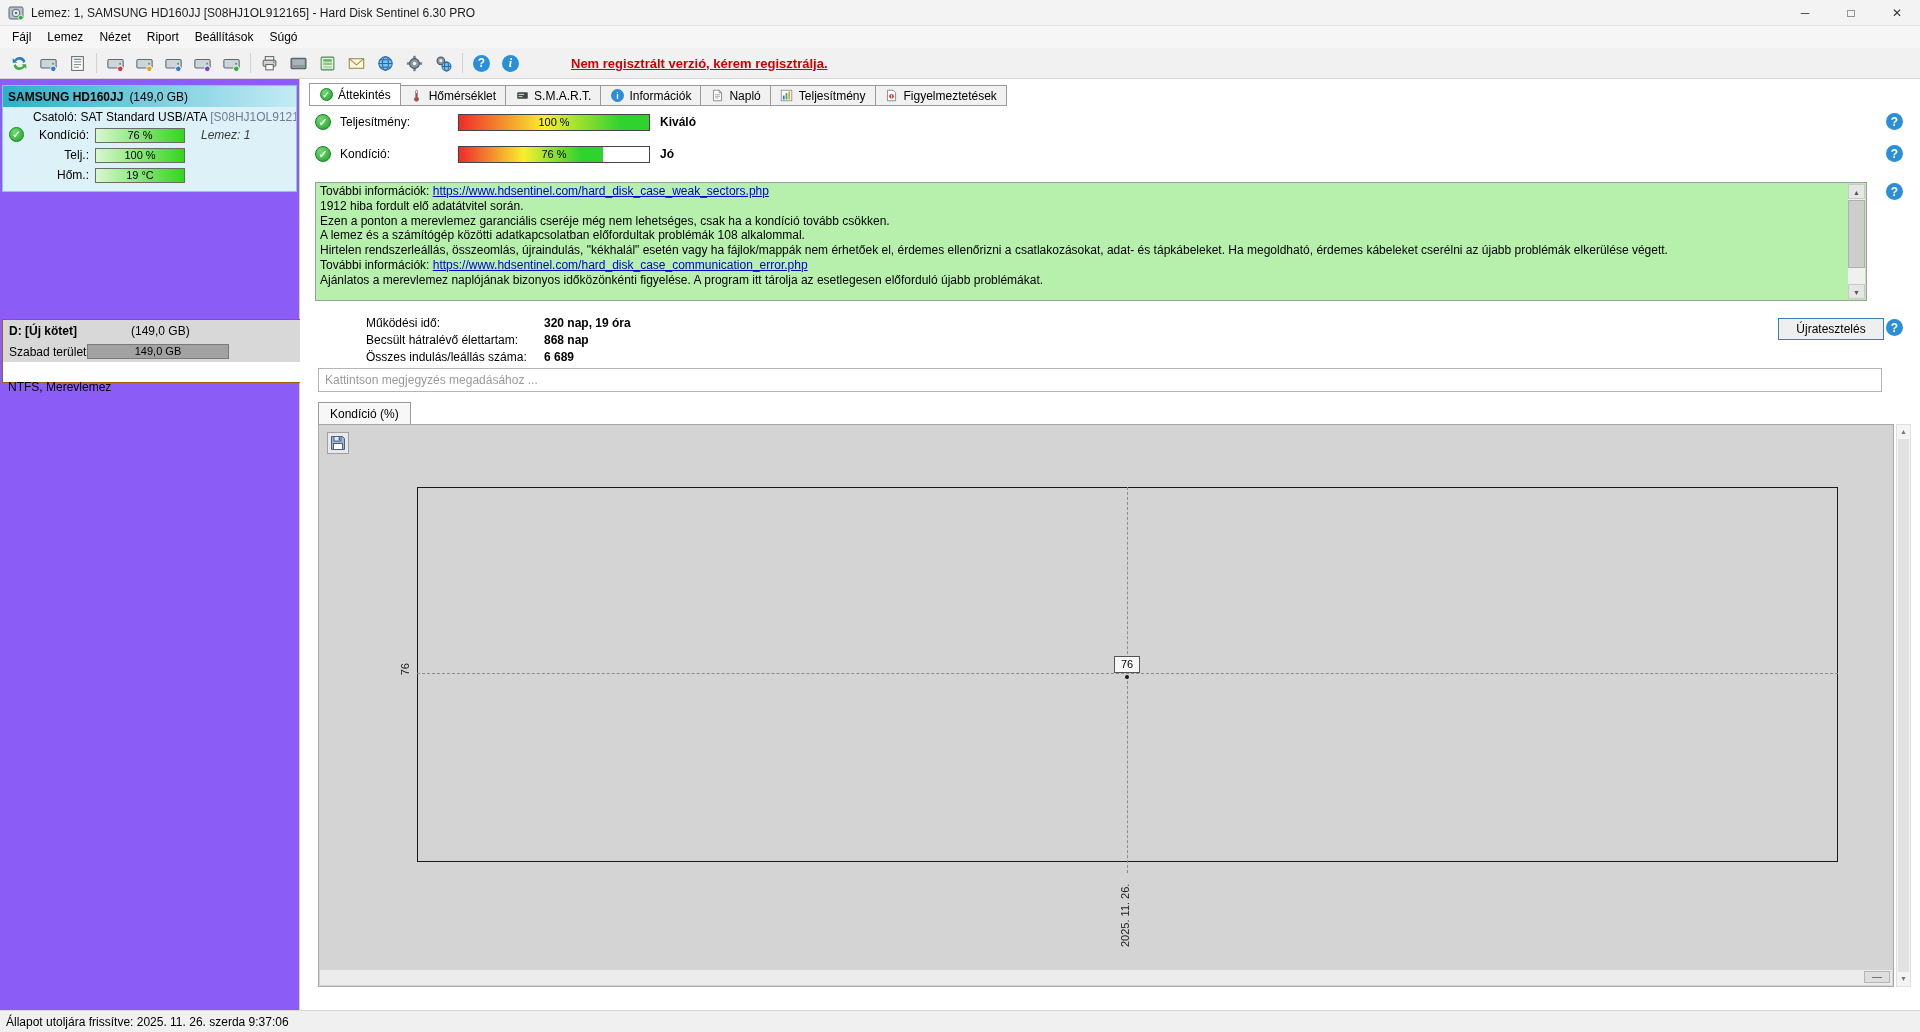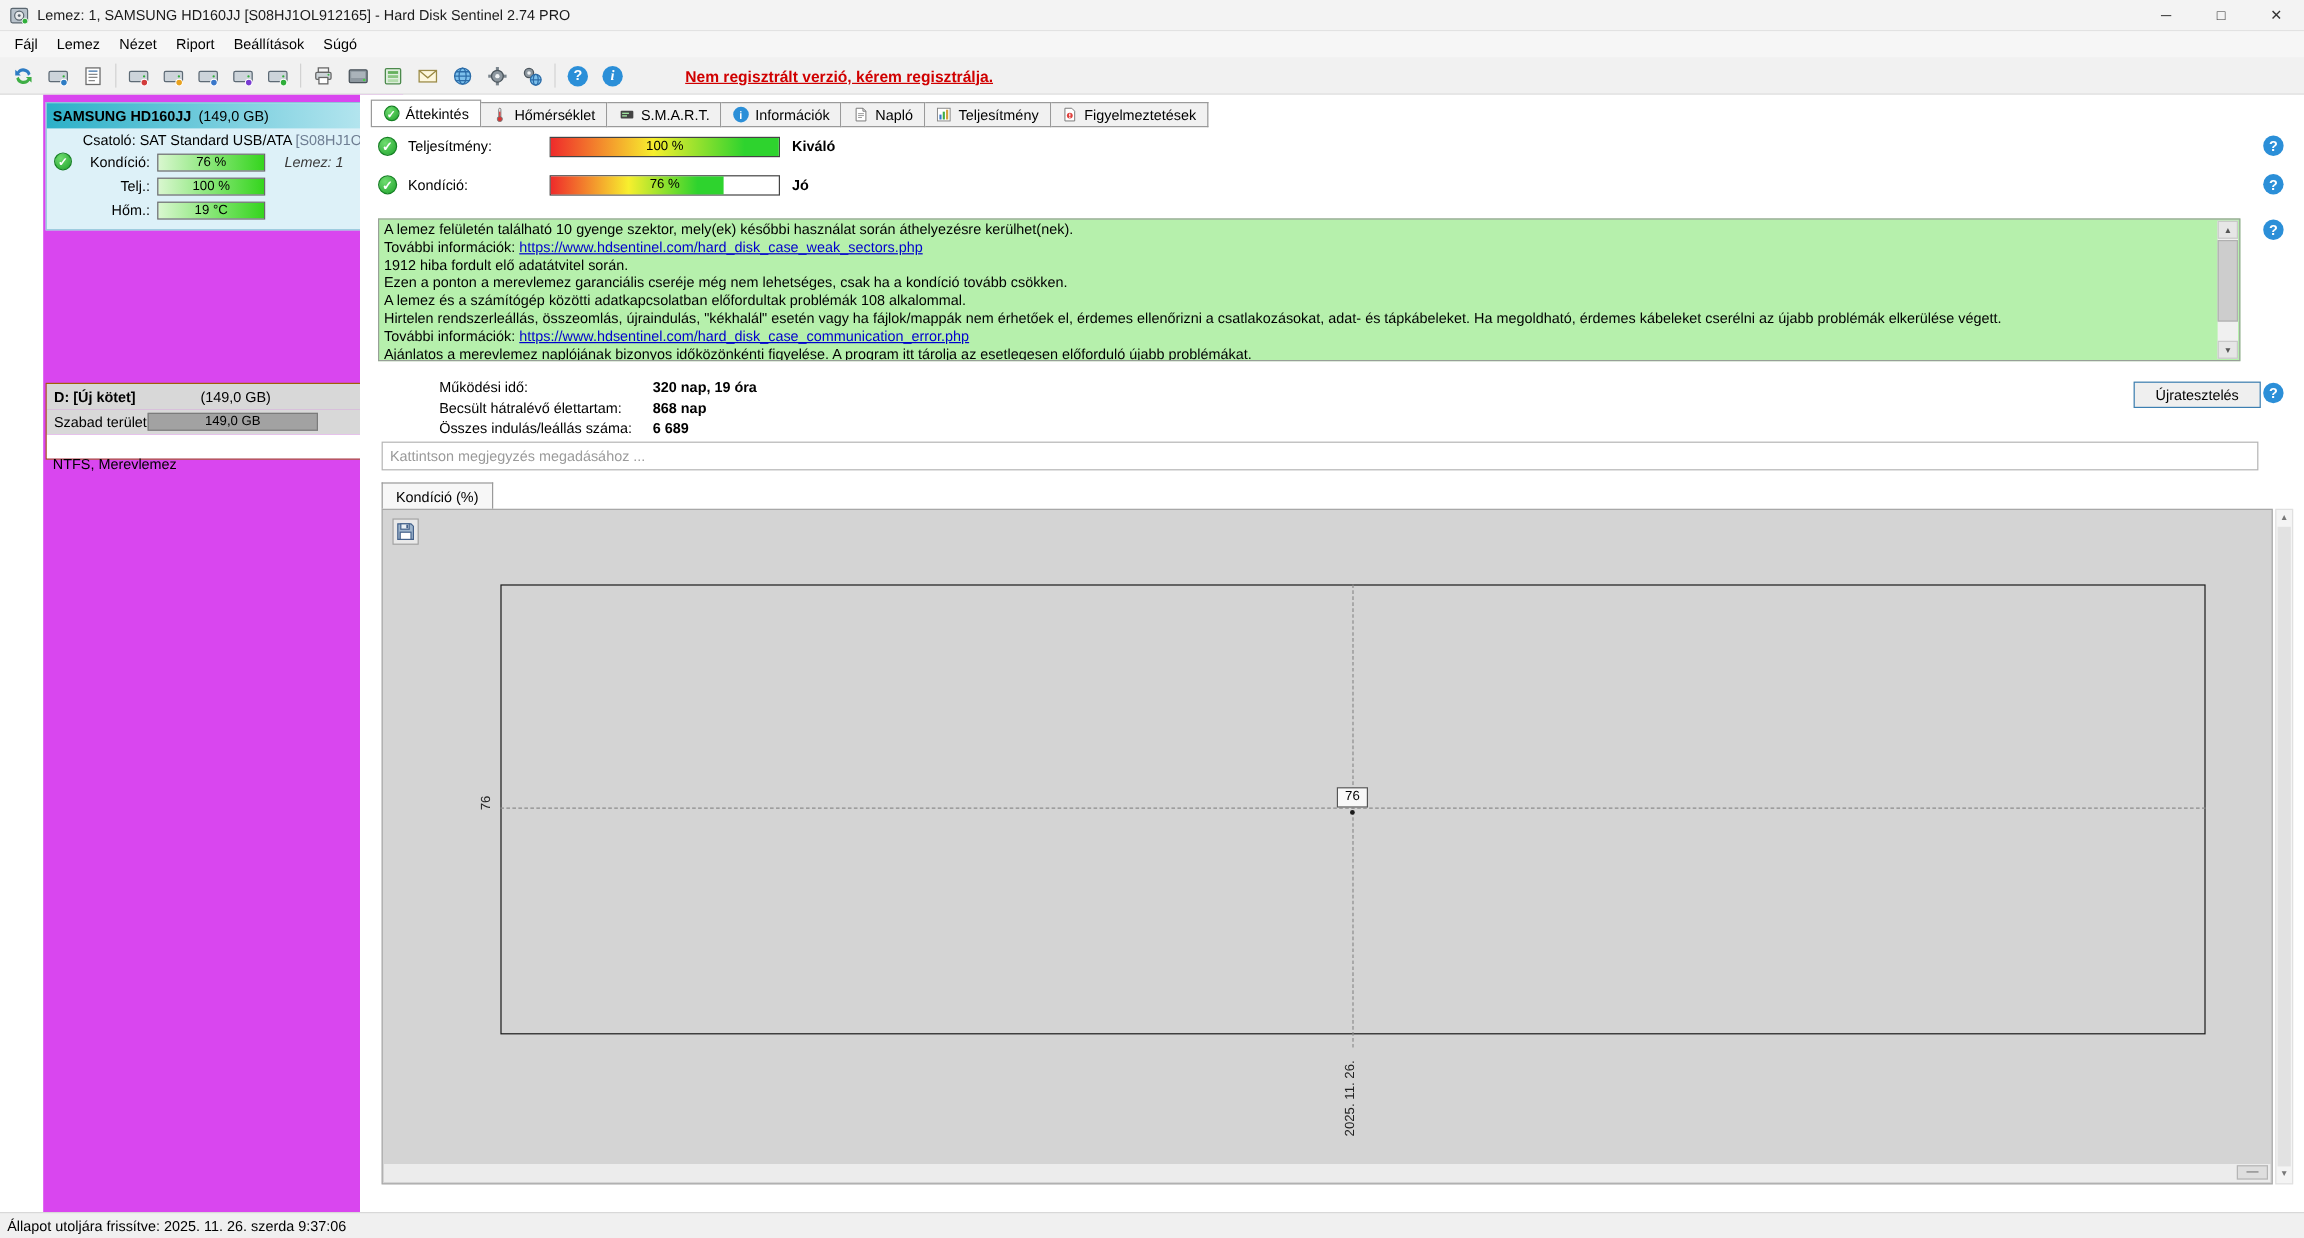--- a/index.html
+++ b/index.html
@@ -19,21 +19,21 @@
 
   
   .toolbar { position:absolute; top:48px; left:0; right:0; height:31px; background:#f1f1f1; border-bottom:1px solid #d6d6d6; display:flex; align-items:center; padding-left:5px; }
   .tbi { width:29px; height:25px; display:flex; align-items:center; justify-content:center; }
   .tb-sep { width:1px; height:20px; background:#d2d2d2; margin:0 4px; }
   .register-link { margin-left:46px; color:var(--notice_red,#d00000); font-weight:bold; text-decoration:underline; font-size:13px; }
   .circle-badge { display:inline-flex; align-items:center; justify-content:center; border-radius:50%; color:#fff; font-weight:bold; width:17px; height:17px; font-size:12px; background:var(--help_blue,#2b8fd8); }
 
   
   .content { position:absolute; top:79px; left:0; right:0; bottom:22px; background:#fff; }
-  .sidebar { position:absolute; top:0; left:0; width:300px; height:100%; background:#d946ef; border-right:1px solid #cfcfcf;margin-left:36px; }
+  .sidebar { position:absolute; top:0; left:0; width:300px; height:100%; background:#8b5cf6; border-right:1px solid #cfcfcf; }
   .main { position:absolute; top:0; left:300px; right:0; height:100%; background:#fff; }
   .statusbar { position:absolute; left:0; right:0; bottom:0; height:22px; background:#f0f0f0; border-top:1px solid #d8d8d8; display:flex; align-items:center; padding-left:6px; }
 
   
   .disk-card { position:absolute; top:6px; left:2px; width:295px; height:107px; border:1px solid #8fc3d9; background:var(--selected_bg,#ddf1f8); }
   .disk-card-header { height:21px; background:linear-gradient(to right, var(--accent_teal,#2cb0c8), #c3ebf3); display:flex; align-items:center; padding:0 5px; }
   .disk-name { font-weight:bold; }
   .disk-size { margin-left:6px; }
   .row-csatolo { padding:3px 2px 1px 30px; white-space:nowrap; overflow:hidden; }
   .serial { color:#6e7d92; }
@@ -112,21 +112,21 @@
 
   <div class="titlebar">
     <span style="display:inline-flex;">
       <svg viewBox="0 0 16 16" width="16" height="16">
           <rect x="1" y="2" width="14" height="12" rx="1.5" fill="#b8c2cb" stroke="#5a666f"></rect>
           <circle cx="8" cy="8" r="3.8" fill="#e8eaec" stroke="#5a666f"></circle>
           <circle cx="8" cy="8" r="1.2" fill="#5a666f"></circle>
           <circle cx="12.8" cy="12.6" r="2.4" fill="#2fae3a" stroke="#fff" stroke-width="0.7"></circle>
         </svg>
     </span>
-    <span class="title-text">Lemez: 1, SAMSUNG HD160JJ [S08HJ1OL912165]  -  Hard Disk Sentinel 2.74 PRO</span>
+    <span class="title-text">Lemez: 1, SAMSUNG HD160JJ [S08HJ1OL912165]  -  Hard Disk Sentinel 6.30 PRO</span>
     <div class="win-controls">
       <div class="win-btn">─</div>
       <div class="win-btn">□</div>
       <div class="win-btn close">✕</div>
     </div>
   </div>
 
   <div class="menubar" id="menubar">
       <span class="menu-item">Fájl</span>
       <span class="menu-item">Lemez</span>
@@ -399,21 +399,20 @@
         <span class="ov-rating">Jó</span>
       </div>
 
       <div class="help-btn" style="top:34px;"><span class="circle-badge">?</span></div>
       <div class="help-btn" style="top:66px;"><span class="circle-badge">?</span></div>
       <div class="help-btn" style="top:104px;"><span class="circle-badge">?</span></div>
       <div class="help-btn" style="top:240px;"><span class="circle-badge">?</span></div>
 
       <div class="msgbox">
         <div id="msg-lines">
-            <div class="msg-line"><span>A lemez felületén található 10 gyenge szektor, mely(ek) későbbi használat során áthelyezésre kerülhet(nek).</span></div>
             <div class="msg-line"><span>További információk: </span><a href="#">https://www.hdsentinel.com/hard_disk_case_weak_sectors.php</a></div>
             <div class="msg-line"><span>1912 hiba fordult elő adatátvitel során.</span></div>
             <div class="msg-line"><span>Ezen a ponton a merevlemez garanciális cseréje még nem lehetséges, csak ha a kondíció tovább csökken.</span></div>
             <div class="msg-line"><span>A lemez és a számítógép közötti adatkapcsolatban előfordultak problémák 108 alkalommal.</span></div>
             <div class="msg-line"><span>Hirtelen rendszerleállás, összeomlás, újraindulás, "kékhalál" esetén vagy ha fájlok/mappák nem érhetőek el, érdemes ellenőrizni a csatlakozásokat, adat- és tápkábeleket. Ha megoldható, érdemes kábeleket cserélni az újabb problémák elkerülése végett.</span></div>
             <div class="msg-line"><span>További információk: </span><a href="#">https://www.hdsentinel.com/hard_disk_case_communication_error.php</a></div>
             <div class="msg-line"><span>Ajánlatos a merevlemez naplójának bizonyos időközönkénti figyelése. A program itt tárolja az esetlegesen előforduló újabb problémákat.</span></div>
           </div>
         <div class="msg-scroll">
           <div class="ms-arrow">▲</div>

